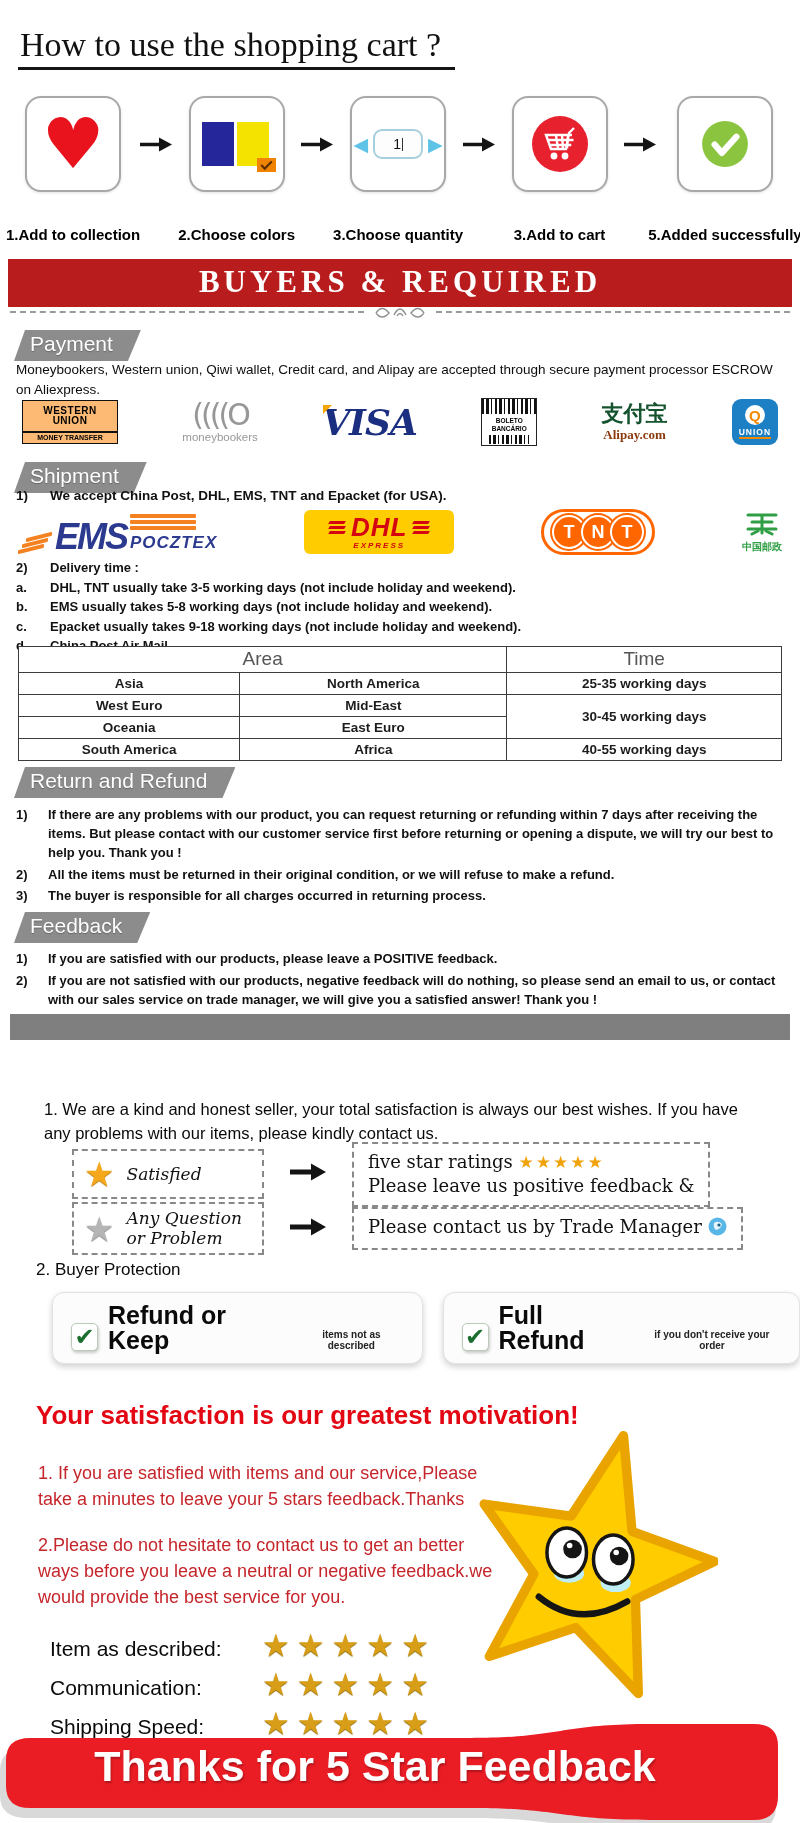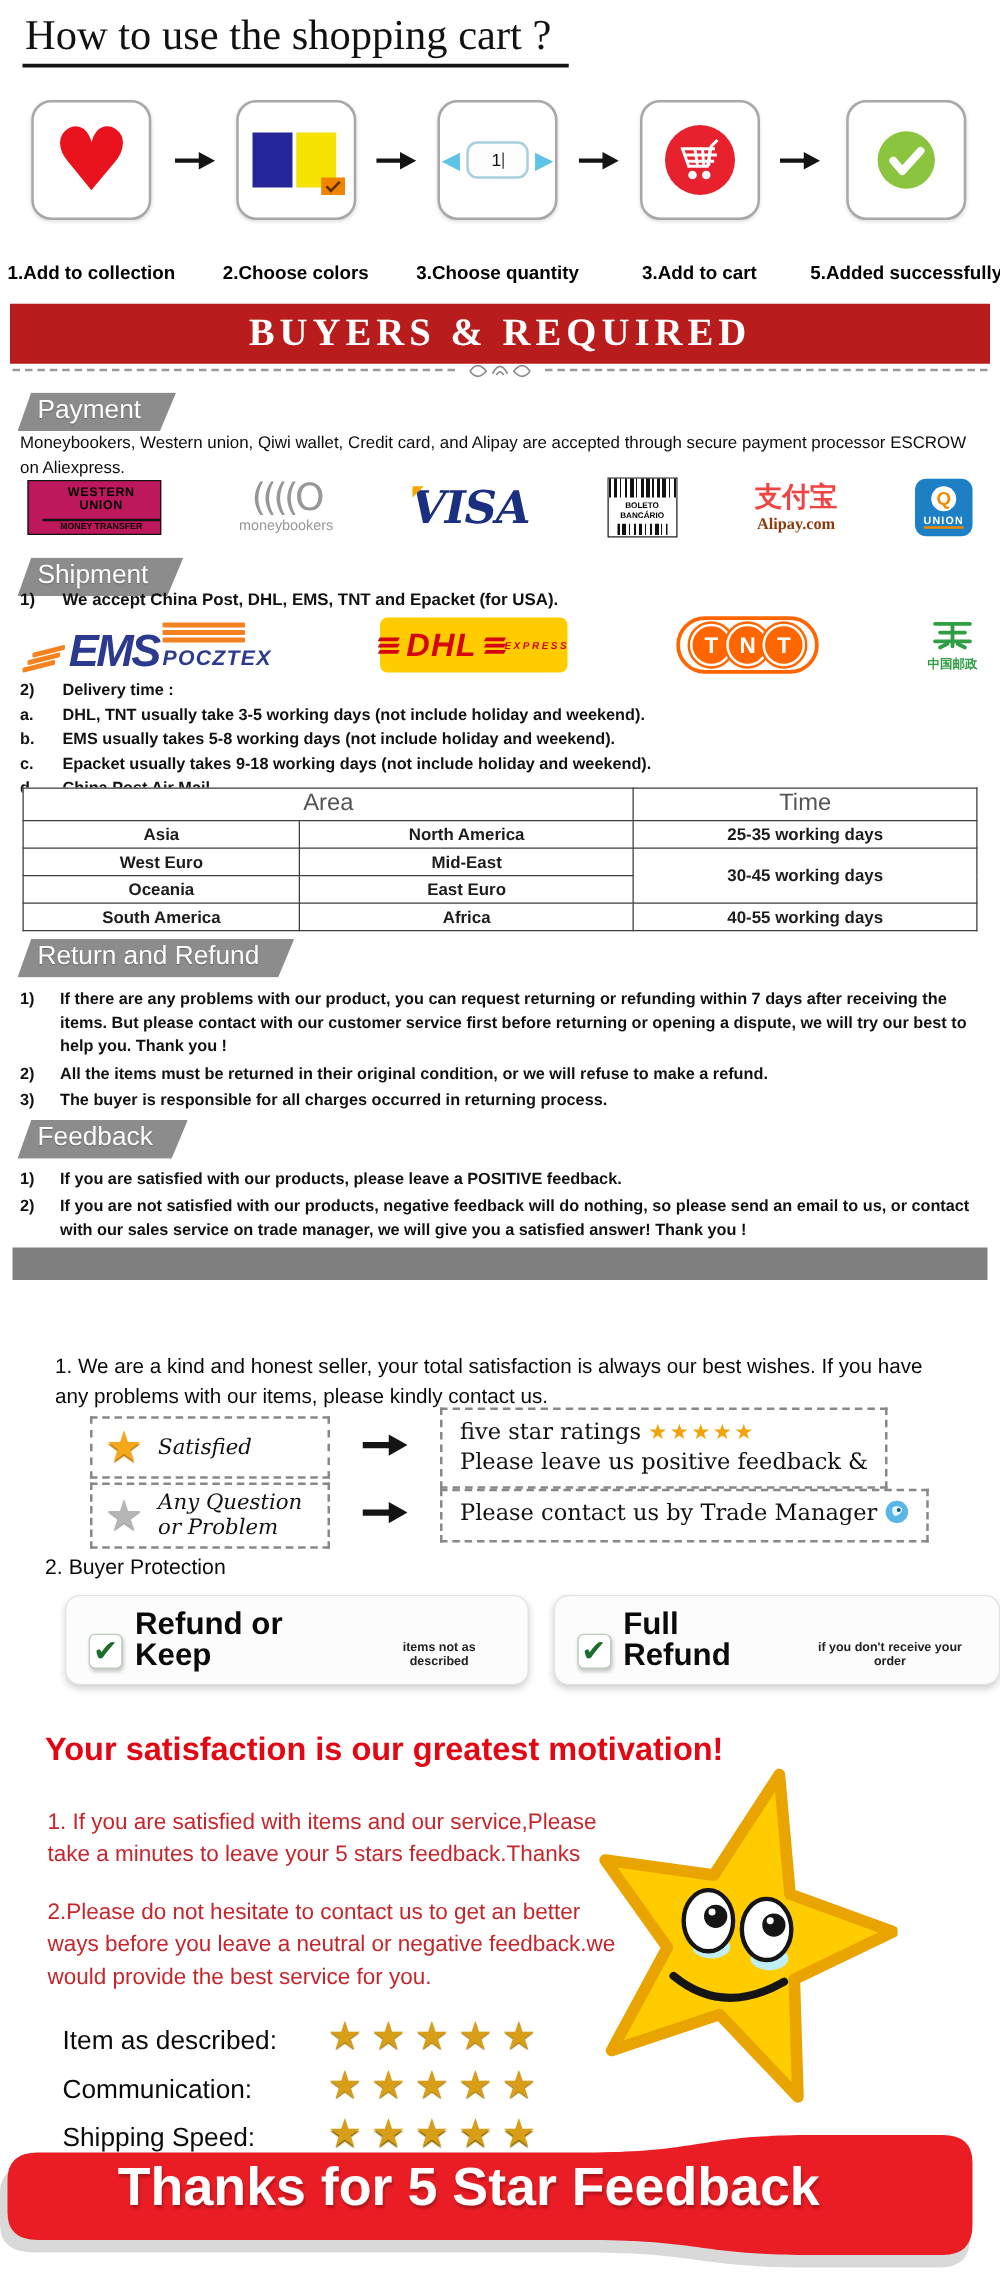--- a/index.html
+++ b/index.html
@@ -1,18 +1,18 @@
 <!DOCTYPE html>
 <html><head>
 <meta charset="utf-8">
 <style>
   html,body{margin:0;padding:0;background:#fff;}
   .page{position:relative;width:800px;height:1823px;background:#fff;overflow:hidden;
         font-family:"Liberation Sans",sans-serif;color:#111;}
-  .abs{position:absolute;}
+  .abs{position:absolute;margin-top:16px;}
 
   
   .main-title{top:10px;left:18px;font-family:"Liberation Serif",serif;font-size:34px;
               border-bottom:3px solid #151515;padding:0 14px 3px 2px;}
 
   
   .steps-row{top:80px;left:6px;right:6px;display:flex;justify-content:space-between;align-items:flex-start;}
   .step{display:flex;flex-direction:column;align-items:center;width:138px;}
   .step-box{width:92px;height:92px;border:2px solid #a8a8a8;border-radius:16px;background:#fff;
             display:flex;align-items:center;justify-content:center;box-shadow:0 1px 3px rgba(0,0,0,.12);}
@@ -44,36 +44,36 @@
        clip-path:polygon(11px 0,100% 0,calc(100% - 13px) 100%,0 100%);text-shadow:0 1px 1px #666;}
   .tag-payment{top:314px;left:14px;}
   .tag-shipment{top:446px;left:14px;}
   .tag-return{top:751px;left:14px;}
   .tag-feedback{top:896px;left:14px;}
 
   .para{top:344px;left:16px;right:14px;font-size:13.5px;line-height:1.5;color:#0d0d0d;}
 
   
   .pay-logos{top:382px;left:22px;right:22px;height:48px;display:flex;align-items:center;justify-content:space-between;}
-  .wu{width:94px;height:42px;border:1.5px solid #111;background:#be185d;display:flex;flex-direction:column;padding-left:11px;}
+  .wu{width:94px;height:42px;border:1.5px solid #111;background:#fdba74;display:flex;flex-direction:column;}
   .wu-top{flex:1;display:flex;flex-direction:column;align-items:center;justify-content:center;line-height:1;}
   .wu-top span{font-size:10px;font-weight:bold;letter-spacing:.5px;color:#000;}
   .wu-strip{border-top:2px solid #111;font-size:7px;font-weight:bold;text-align:center;padding:1px 0 2px;color:#000;}
   .mb{color:#979797;text-align:center;line-height:1;}
   .mb-sym{font-size:30px;letter-spacing:-3px;font-family:"DejaVu Sans",sans-serif;}
   .mb-label{font-size:11.5px;margin-top:2px;}
   .visa{font-family:"DejaVu Serif",serif;font-weight:bold;font-style:italic;font-size:36px;
         color:#1b2f80;letter-spacing:-1px;position:relative;line-height:1;text-align:right;}
   .visa::before{content:"";position:absolute;top:1px;left:1px;border-top:9px solid #f7a600;border-right:9px solid transparent;}
   .boleto{width:54px;height:46px;border:1px solid #222;background:#fff;display:flex;flex-direction:column;justify-content:space-between;}
   .bars{height:15px;background:repeating-linear-gradient(90deg,#111 0 2px,#fff 2px 4px,#111 4px 7px,#fff 7px 9px,#111 9px 10px,#fff 10px 13px);}
   .bars.small{height:9px;margin:0 7px 1px;}
   .boleto-label{font-size:6.5px;font-weight:bold;text-align:center;line-height:1.1;color:#000;}
   .alipay{text-align:center;line-height:1;}
-  .alipay-cn{font-size:22px;font-weight:bold;color:#ef4444;}
+  .alipay-cn{font-size:22px;font-weight:bold;color:#14532d;}
   .alipay-en{font-size:13px;font-weight:bold;color:#8b3a0e;font-family:"Liberation Serif",serif;margin-top:3px;}
   .qiwi{width:46px;height:46px;background:#1d7fc4;border-radius:9px;display:flex;flex-direction:column;
         align-items:center;justify-content:center;gap:2px;}
   .qiwi-q{width:20px;height:20px;background:#fff;border-radius:50%;color:#f28a00;font-weight:bold;
           font-size:15px;display:flex;align-items:center;justify-content:center;}
   .qiwi-label{color:#fff;font-size:8.5px;font-weight:bold;letter-spacing:1px;border-bottom:2px solid #f28a00;}
 
   
   .accept-line{top:472px;left:16px;display:flex;font-size:13.5px;font-weight:bold;}
   .accept-line .n{width:34px;flex:none;}
@@ -81,21 +81,21 @@
   .ems{display:flex;align-items:flex-end;gap:3px;}
   .ems-stripes i{display:block;height:4px;background:#f58220;margin:2px 0;border-radius:1px;}
   .ems-stripes.left i{transform:skewY(-14deg);}
   .ems-stripes.left i:nth-child(1){width:26px;margin-left:8px;}
   .ems-stripes.left i:nth-child(2){width:26px;margin-left:4px;}
   .ems-stripes.left i:nth-child(3){width:26px;}
   .ems-name{font-size:36px;font-weight:bold;font-style:italic;color:#2b3a8f;letter-spacing:-2px;line-height:.85;}
   .ems-right{display:flex;flex-direction:column;align-items:flex-start;}
   .ems-stripes.right i{width:66px;}
   .ems-sub{font-size:17px;font-weight:bold;font-style:italic;color:#2b3a8f;margin-top:1px;letter-spacing:1px;}
-  .dhl{width:150px;height:44px;background:#ffcc00;border-radius:6px;display:flex;flex-direction:row;
+  .dhl{width:150px;height:44px;background:#ffcc00;border-radius:6px;display:flex;flex-direction:column;
        align-items:center;justify-content:center;}
   .dhl-row{display:flex;align-items:center;gap:6px;}
   .dhl-dashes{display:flex;flex-direction:column;gap:2px;}
   .dhl-dashes i{width:16px;height:3px;background:#d40511;transform:skewX(-30deg);}
   .dhl-name{color:#d40511;font-style:italic;font-weight:bold;font-size:26px;letter-spacing:1px;line-height:1;}
   .dhl-sub{color:#d40511;font-style:italic;font-weight:bold;font-size:8px;letter-spacing:2px;margin-top:1px;}
   .tnt{border:3px solid #f60;border-radius:30px;padding:3px 8px;display:flex;align-items:center;background:#fff;}
   .tnt-ball{width:30px;height:30px;background:#f60;border-radius:50%;color:#fff;font-weight:bold;font-size:18px;
             display:flex;align-items:center;justify-content:center;border:2px solid #fff;box-shadow:0 0 0 2px #f60;}
   .tnt-ball+.tnt-ball{margin-left:-5px;}

